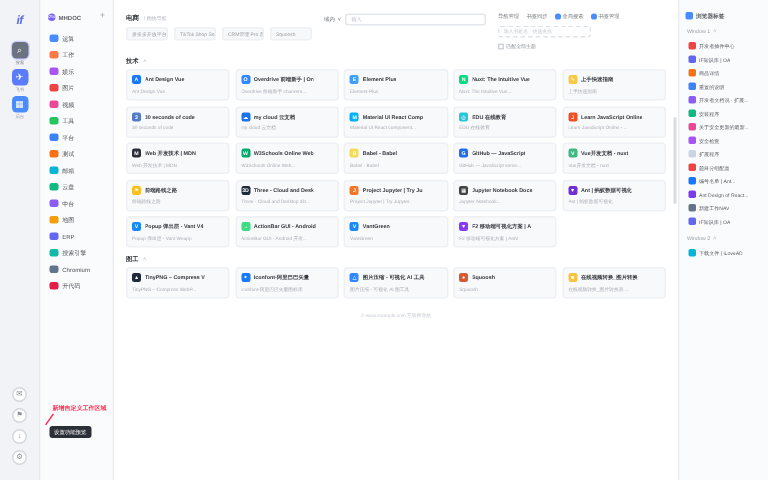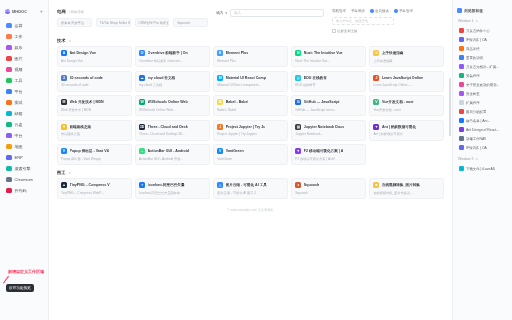--- a/index.html
+++ b/index.html
@@ -158,20 +158,44 @@
             padding:0 2px; border-radius:2px; cursor:pointer; }
   .rp-f { width:4.5px; height:4.5px; border-radius:1.2px; flex:0 0 4.5px; }
   .rp-l { font-size:3.4px; color:#5a5f66; white-space:nowrap;
           overflow:hidden; text-overflow:ellipsis; }
 </style>
 </head>
 <body>
 
 <div class="app">
 
+  <div class="rail">
+    <div class="rail-logo">if</div>
+    <div id="rail-btns">
+        <div class="rail-btn sel">
+          <span class="rail-ico" style="background:#6b7280">⌕</span>
+          <span class="rail-lbl">搜索</span>
+        </div>
+        <div class="rail-btn">
+          <span class="rail-ico" style="background:#5b7cfa">✈</span>
+          <span class="rail-lbl">飞书</span>
+        </div>
+        <div class="rail-btn">
+          <span class="rail-ico" style="background:#4a8cff">▦</span>
+          <span class="rail-lbl">后台</span>
+        </div>
+      </div>
+    <div class="rail-spacer"></div>
+    <div class="rail-bot" id="rail-bot">
+        <span class="rail-cir">✉</span>
+        <span class="rail-cir">⚑</span>
+        <span class="rail-cir">↓</span>
+        <span class="rail-cir">⚙</span>
+      </div>
+  </div>
 
   <div class="cats">
     <div class="cats-head">
       <div class="brand">
         <span class="brand-dot">\u25c6</span>
         <span class="brand-txt">MHDOC</span>
       </div>
       <span class="plus">+</span>
     </div>
     <div class="cat-list" id="cat-list">

